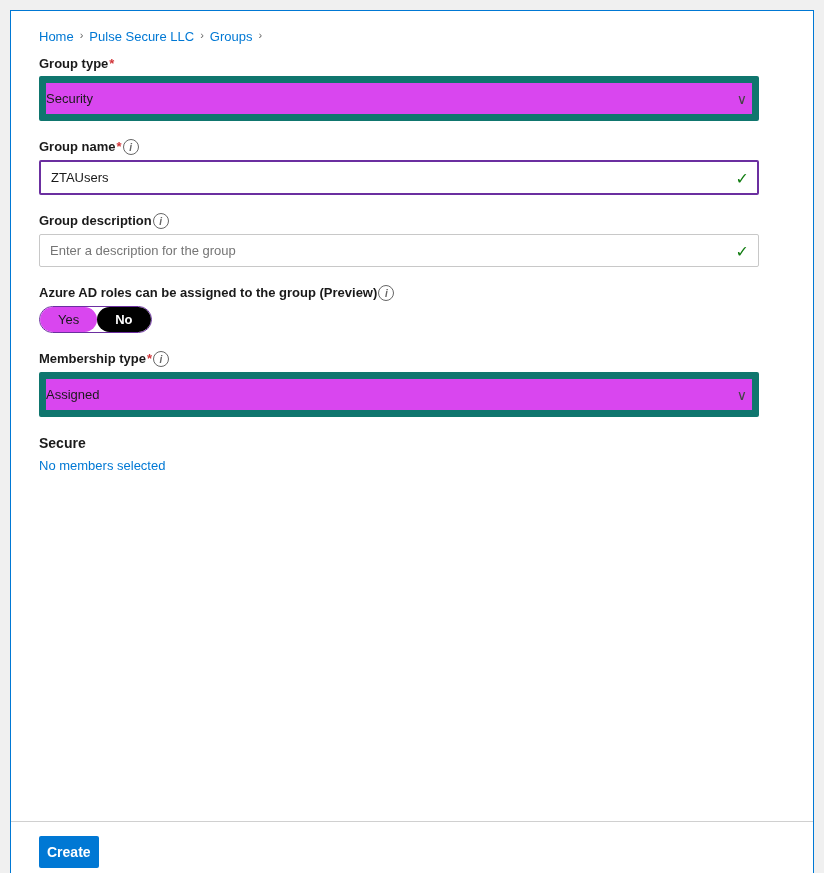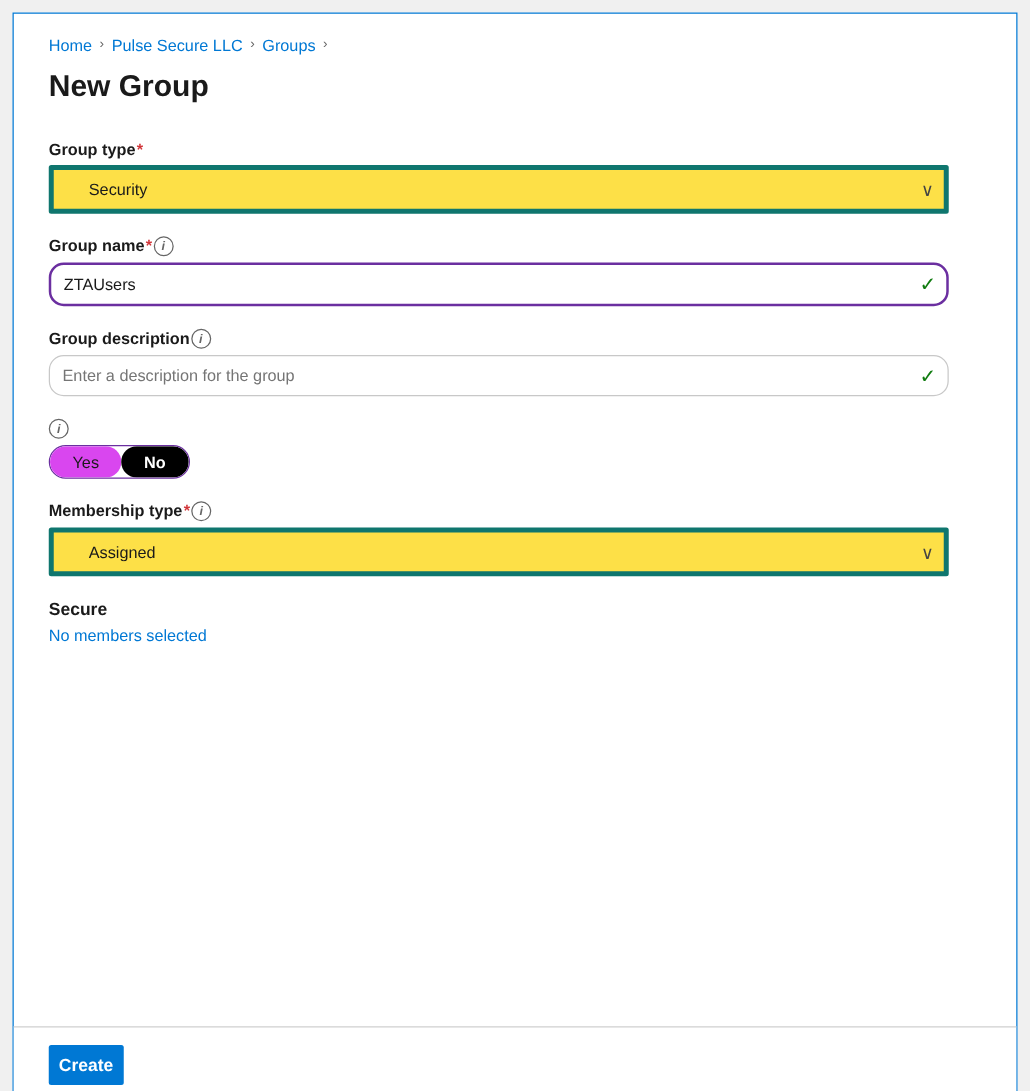--- a/index.html
+++ b/index.html
@@ -95,46 +95,46 @@
       font-weight: bold;
     }
 
     .select-wrapper {
       position: relative;
       width: 100%;
     }
 
     .select-field {
       width: 100%;
-      padding: 8px 36px 8px 28px;
-      border: 4px solid #0f766e;
+      padding: 8px 36px 8px 0;
+      border: 7px solid #0f766e;
       border-radius: 2px;
       font-size: 13px;
       color: #1a1a1a;
-      background: #fde047;
+      background: #d946ef;
       appearance: none;
       cursor: pointer;
       outline: none;
     }
 
     .chevron-icon {
       position: absolute;
       right: 12px;
       top: 50%;
       transform: translateY(-50%);
       pointer-events: none;
       font-size: 14px;
       color: #444;
     }
 
     .text-input {
       width: 100%;
       padding: 8px 36px 8px 10px;
       border: 2px solid #6b2fa0;
-      border-radius: 12px;
+      border-radius: 2px;
       font-size: 13px;
       color: #1a1a1a;
       background: #fff;
       outline: none;
     }
 
     .text-input.placeholder-style {
       border: 1px solid #c8c8c8;
       color: #999;
     }
@@ -219,21 +219,20 @@
   <div class="content-area">
     <div class="breadcrumb">
       <a>Home</a>
       <span class="sep">›</span>
       <a>Pulse Secure LLC</a>
       <span class="sep">›</span>
       <a>Groups</a>
       <span class="sep">›</span>
     </div>
 
-    <h1 class="page-title">New Group</h1>
 
     <div class="form-section">
 
       <div class="form-group">
         <div class="form-label">
           <span>Group type</span>
           <span class="required-star">*</span>
         </div>
         <div class="select-wrapper">
           <select class="select-field">
@@ -262,20 +261,21 @@
           <span class="info-icon">i</span>
         </div>
         <div class="input-wrapper">
           <input type="text" class="text-input placeholder-style" placeholder="Enter a description for the group" style="">
           <span class="check-icon">✓</span>
         </div>
       </div>
 
       <div class="form-group">
         <div class="form-label">
+          <span>Azure AD roles can be assigned to the group (Preview)</span>
           <span class="info-icon">i</span>
         </div>
         <div class="toggle-group">
           <span class="toggle-option inactive">Yes</span>
           <span class="toggle-option active">No</span>
         </div>
       </div>
 
       <div class="form-group">
         <div class="form-label">

